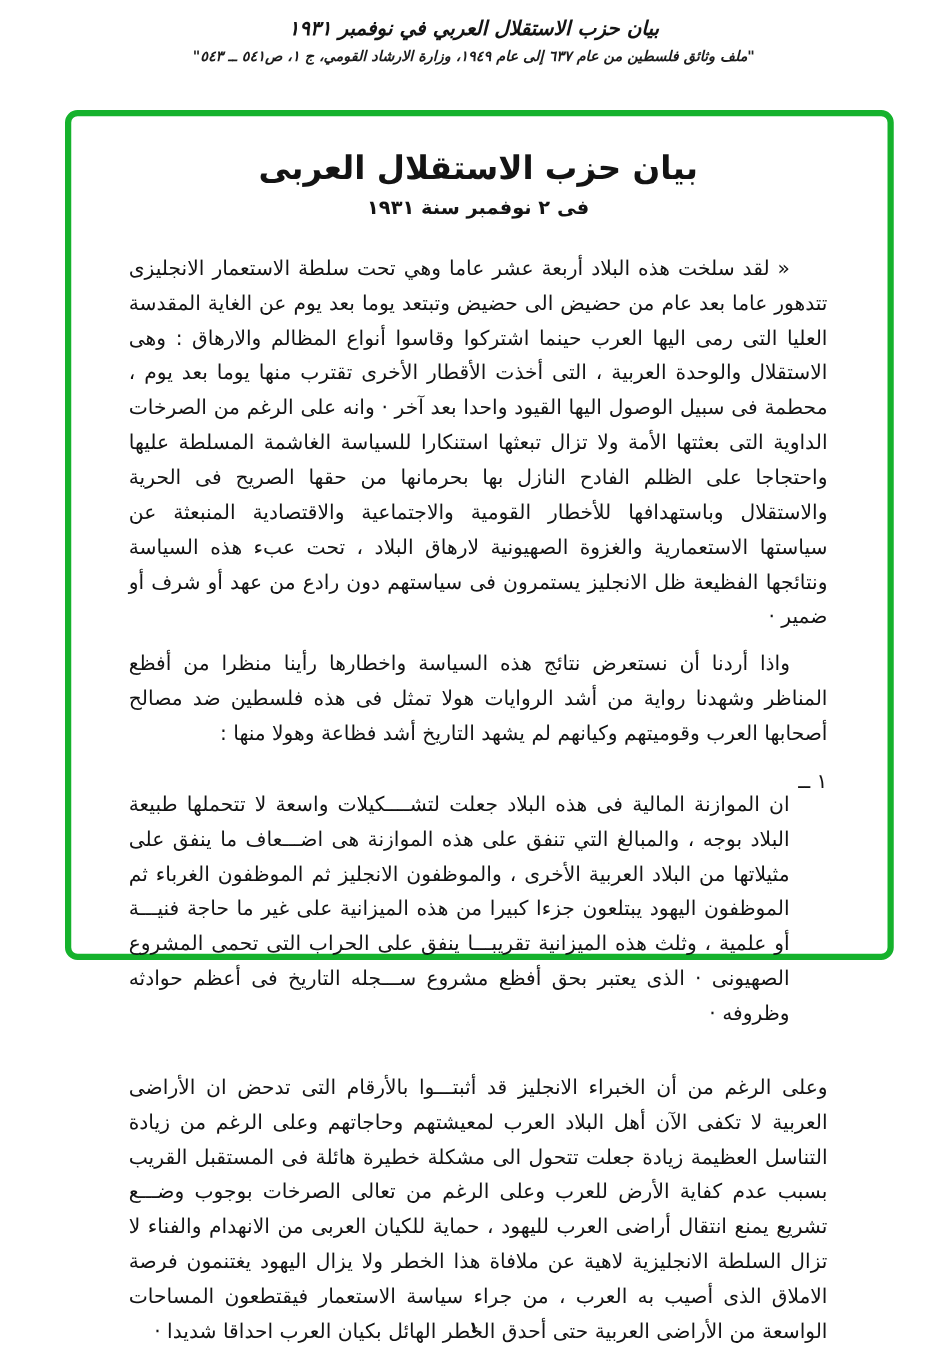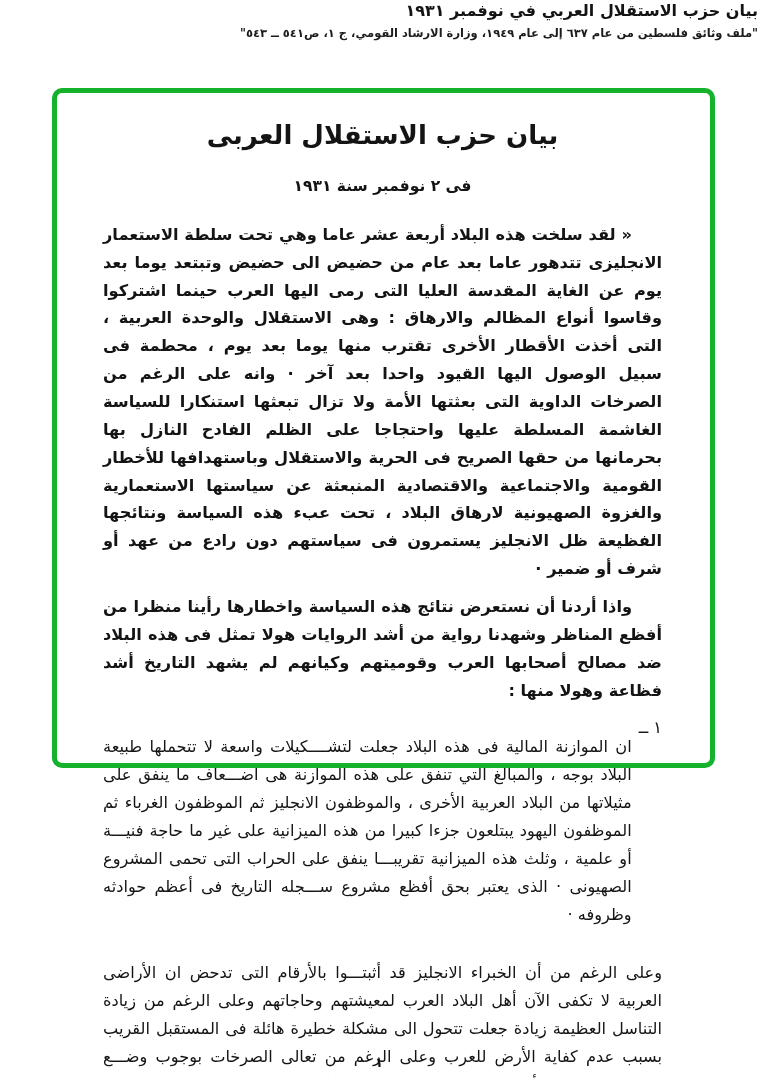--- a/index.html
+++ b/index.html
@@ -12,21 +12,23 @@
   .page {
     position: relative;
     width: 758px;
     height: 1078px;
     background: #ffffff;
     overflow: hidden;
     direction: rtl;
   }
   
   .page-header {
-    text-align: right;
+    padding-top: 12px;
+    text-align: center;
+    font-style: italic;
   }
   .header-title {
     font-size: 16px;
     font-weight: bold;
     line-height: 1.4;
     letter-spacing: 0;
   }
   .header-source {
     margin-top: 4px;
     font-size: 11.5px;
@@ -47,36 +49,35 @@
     padding: 22px 48px 20px 46px;
   }
   .doc-title {
     margin: 4px 0 0 0;
     text-align: center;
     font-size: 26px;
     font-weight: bold;
     line-height: 1.3;
   }
   .doc-subtitle {
-    margin: 24px 0 0 0;
+    margin: 4px 0 0 0;
     text-align: center;
     font-size: 15.5px;
     font-weight: bold;
   }
   .doc-body {
     margin-top: 26px;
     font-size: 16.2px;
     line-height: 1.72;
     text-align: justify;
     text-justify: inter-word;
   }
   .para {
     margin: 0 0 10px 0;
     text-indent: 30px; 
-    font-weight: bold;
   }
   .list-item {
     display: flex;
     flex-direction: row; 
     gap: 7px;
     margin: 0 0 12px 0;
   }
   .list-item .num {
     white-space: nowrap;
     flex: 0 0 auto;
@@ -106,21 +107,21 @@
     <div class="header-title">بيان حزب الاستقلال العربي في نوفمبر ١٩٣١</div>
     <div class="header-source">"ملف وثائق فلسطين من عام ٦٣٧ إلى عام ١٩٤٩، وزارة الارشاد القومي، ج ١، ص٥٤١ ــ ٥٤٣"</div>
   </div>
 
   <div class="green-frame">
     <h1 class="doc-title">بيان حزب الاستقلال العربى</h1>
     <h2 class="doc-subtitle">فى ٢ نوفمبر سنة ١٩٣١</h2>
 
     <div class="doc-body">
       <p class="para">« لقد سلخت هذه البلاد أربعة عشر عاما وهي تحت سلطة الاستعمار الانجليزى تتدهور عاما بعد عام من حضيض الى حضيض وتبتعد يوما بعد يوم عن الغاية المقدسة العليا التى رمى اليها العرب حينما اشتركوا وقاسوا أنواع المظالم والارهاق : وهى الاستقلال والوحدة العربية ، التى أخذت الأقطار الأخرى تقترب منها يوما بعد يوم ، محطمة فى سبيل الوصول اليها القيود واحدا بعد آخر · وانه على الرغم من الصرخات الداوية التى بعثتها الأمة ولا تزال تبعثها استنكارا للسياسة الغاشمة المسلطة عليها واحتجاجا على الظلم الفادح النازل بها بحرمانها من حقها الصريح فى الحرية والاستقلال وباستهدافها للأخطار القومية والاجتماعية والاقتصادية المنبعثة عن سياستها الاستعمارية والغزوة الصهيونية لارهاق البلاد ، تحت عبء هذه السياسة ونتائجها الفظيعة ظل الانجليز يستمرون فى سياستهم دون رادع من عهد أو شرف أو ضمير ·</p>
-      <p class="para">واذا أردنا أن نستعرض نتائج هذه السياسة واخطارها رأينا منظرا من أفظع المناظر وشهدنا رواية من أشد الروايات هولا تمثل فى هذه البلاد ضد مصالح أصحابها العرب وقوميتهم وكيانهم لم يشهد التاريخ أشد فظاعة وهولا منها :</p>
+      <p class="para">واذا أردنا أن نستعرض نتائج هذه السياسة واخطارها رأينا منظرا من أفظع المناظر وشهدنا رواية من أشد الروايات هولا تمثل فى هذه فلسطين ضد مصالح أصحابها العرب وقوميتهم وكيانهم لم يشهد التاريخ أشد فظاعة وهولا منها :</p>
 
       <div class="list-item">
         <span class="num">١ ــ</span>
         <span class="item-text">ان الموازنة المالية فى هذه البلاد جعلت لتشــــكيلات واسعة لا تتحملها طبيعة البلاد بوجه ، والمبالغ التي تنفق على هذه الموازنة هى اضـــعاف ما ينفق على مثيلاتها من البلاد العربية الأخرى ، والموظفون الانجليز ثم الموظفون الغرباء ثم الموظفون اليهود يبتلعون جزءا كبيرا من هذه الميزانية على غير ما حاجة فنيـــة أو علمية ، وثلث هذه الميزانية تقريبـــا ينفق على الحراب التى تحمى المشروع الصهيونى · الذى يعتبر بحق أفظع مشروع ســـجله التاريخ فى أعظم حوادثه وظروفه ·</span>
       </div>
 
       <div class="list-item">
         <span class="item-text">وعلى الرغم من أن الخبراء الانجليز قد أثبتـــوا بالأرقام التى تدحض ان الأراضى العربية لا تكفى الآن أهل البلاد العرب لمعيشتهم وحاجاتهم وعلى الرغم من زيادة التناسل العظيمة زيادة جعلت تتحول الى مشكلة خطيرة هائلة فى المستقبل القريب بسبب عدم كفاية الأرض للعرب وعلى الرغم من تعالى الصرخات بوجوب وضـــع تشريع يمنع انتقال أراضى العرب لليهود ، حماية للكيان العربى من الانهدام والفناء لا تزال السلطة الانجليزية لاهية عن ملافاة هذا الخطر ولا يزال اليهود يغتنمون فرصة الاملاق الذى أصيب به العرب ، من جراء سياسة الاستعمار فيقتطعون المساحات الواسعة من الأراضى العربية حتى أحدق الخطر الهائل بكيان العرب احداقا شديدا ·</span>
       </div>
     </div>

